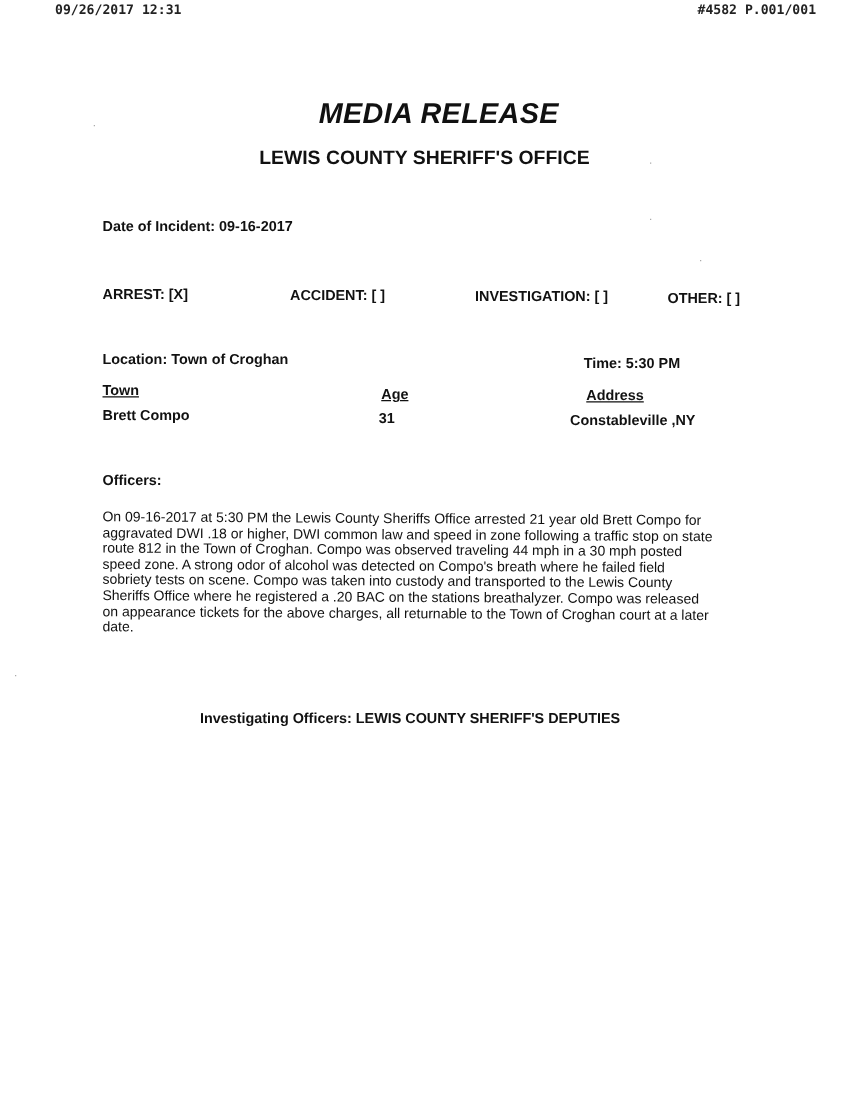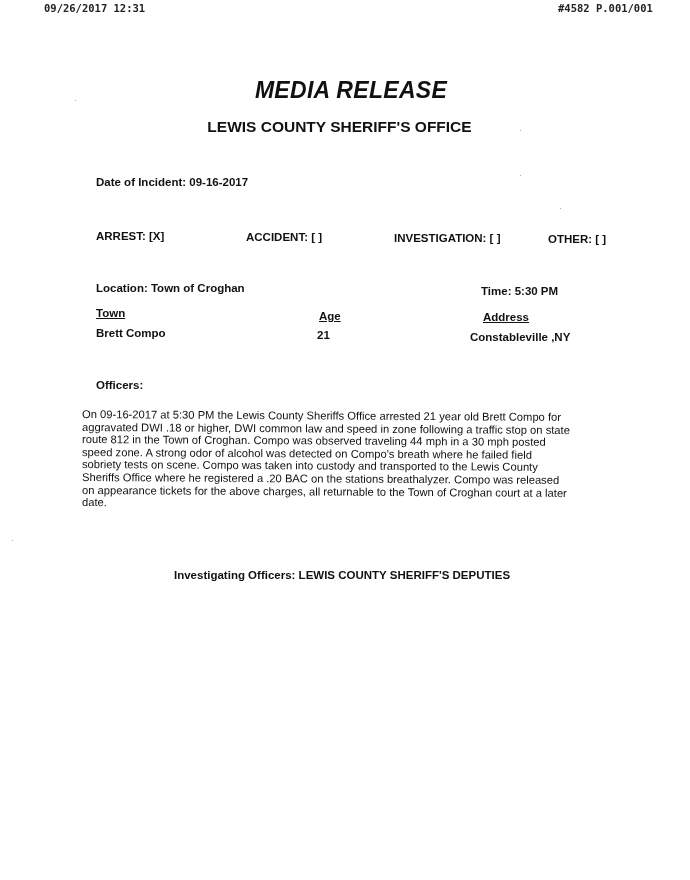--- a/index.html
+++ b/index.html
@@ -9,21 +9,21 @@
       font-family: "Liberation Sans", sans-serif;
     }
     .fax { position: absolute; top: 2px; font-family: "DejaVu Sans Mono", monospace; font-size: 10.5px; color: #222; font-weight: bold; }
     .fax-left { left: 44px; }
     .fax-right { left: 538px; margin-left: 20px; }
     .abs { position: absolute; font-weight: bold; }
     .title { left: 0; width: 690px; text-align: center; top: 77px; font-size: 23px; font-style: italic; letter-spacing: 0.3px; padding-left: 16px; }
     .title span { display: inline-block; margin-left: -20px; }
     .office { left: 0; width: 603px; text-align: center; top: 118px; font-size: 15.5px; margin-left: 44px; }
     .office span { display: inline-block; margin-left: -12px; }
-    .lbl { font-size: 11.5px; margin-left: 14px; }
+    .lbl { font-size: 11.5px; }
     .u { text-decoration: underline; }
     .narr { position: absolute; left: 82px; top: 408px; width: 540px; font-size: 11.2px; font-weight: normal; line-height: 12.6px; }
     .narr div { white-space: nowrap; }
     .speck { position: absolute; width: 1px; height: 1px; background: #aaa; }
   </style>
 </head>
 <body>
 
 <div class="fax fax-left">09/26/2017 12:31</div>
 <div class="fax fax-right">#4582  P.001/001</div>
@@ -39,21 +39,21 @@
 <div class="abs lbl" style="left:534px; top:233px;">OTHER: [ ]</div>
 
 <div class="abs lbl" style="left:82px; top:282px;">Location: Town of Croghan</div>
 <div class="abs lbl" style="left:467px; top:285px;">Time: 5:30 PM</div>
 
 <div class="abs lbl u" style="left:82px; top:307px;">Town</div>
 <div class="abs lbl u" style="left:305px; top:310px;">Age</div>
 <div class="abs lbl u" style="left:469px; top:311px;">Address</div>
 
 <div class="abs lbl" style="left:82px; top:327px;">Brett Compo</div>
-<div class="abs lbl" style="left:303px; top:329px;">21</div>
+<div class="abs lbl" style="left:303px; top:329px;">31</div>
 <div class="abs lbl" style="left:456px; top:331px;">Constableville ,NY</div>
 
 <div class="abs lbl" style="left:82px; top:379px;">Officers:</div>
 
 <div class="narr">
   <div style="transform:rotate(0.35deg); transform-origin:left;">On 09-16-2017 at 5:30 PM  the Lewis County Sheriffs  Office arrested 21 year old Brett Compo for</div>
   <div style="transform:rotate(0.35deg); transform-origin:left;">aggravated DWI .18 or higher, DWI common law and speed in zone following a traffic stop on state</div>
   <div style="transform:rotate(0.35deg); transform-origin:left;">route 812 in the Town of Croghan. Compo was observed traveling 44 mph in a 30 mph posted</div>
   <div style="transform:rotate(0.35deg); transform-origin:left;">speed zone. A strong odor of alcohol was detected on Compo's breath where he failed field</div>
   <div style="transform:rotate(0.35deg); transform-origin:left;">sobriety tests on scene. Compo was taken into custody and transported to the Lewis County</div>

